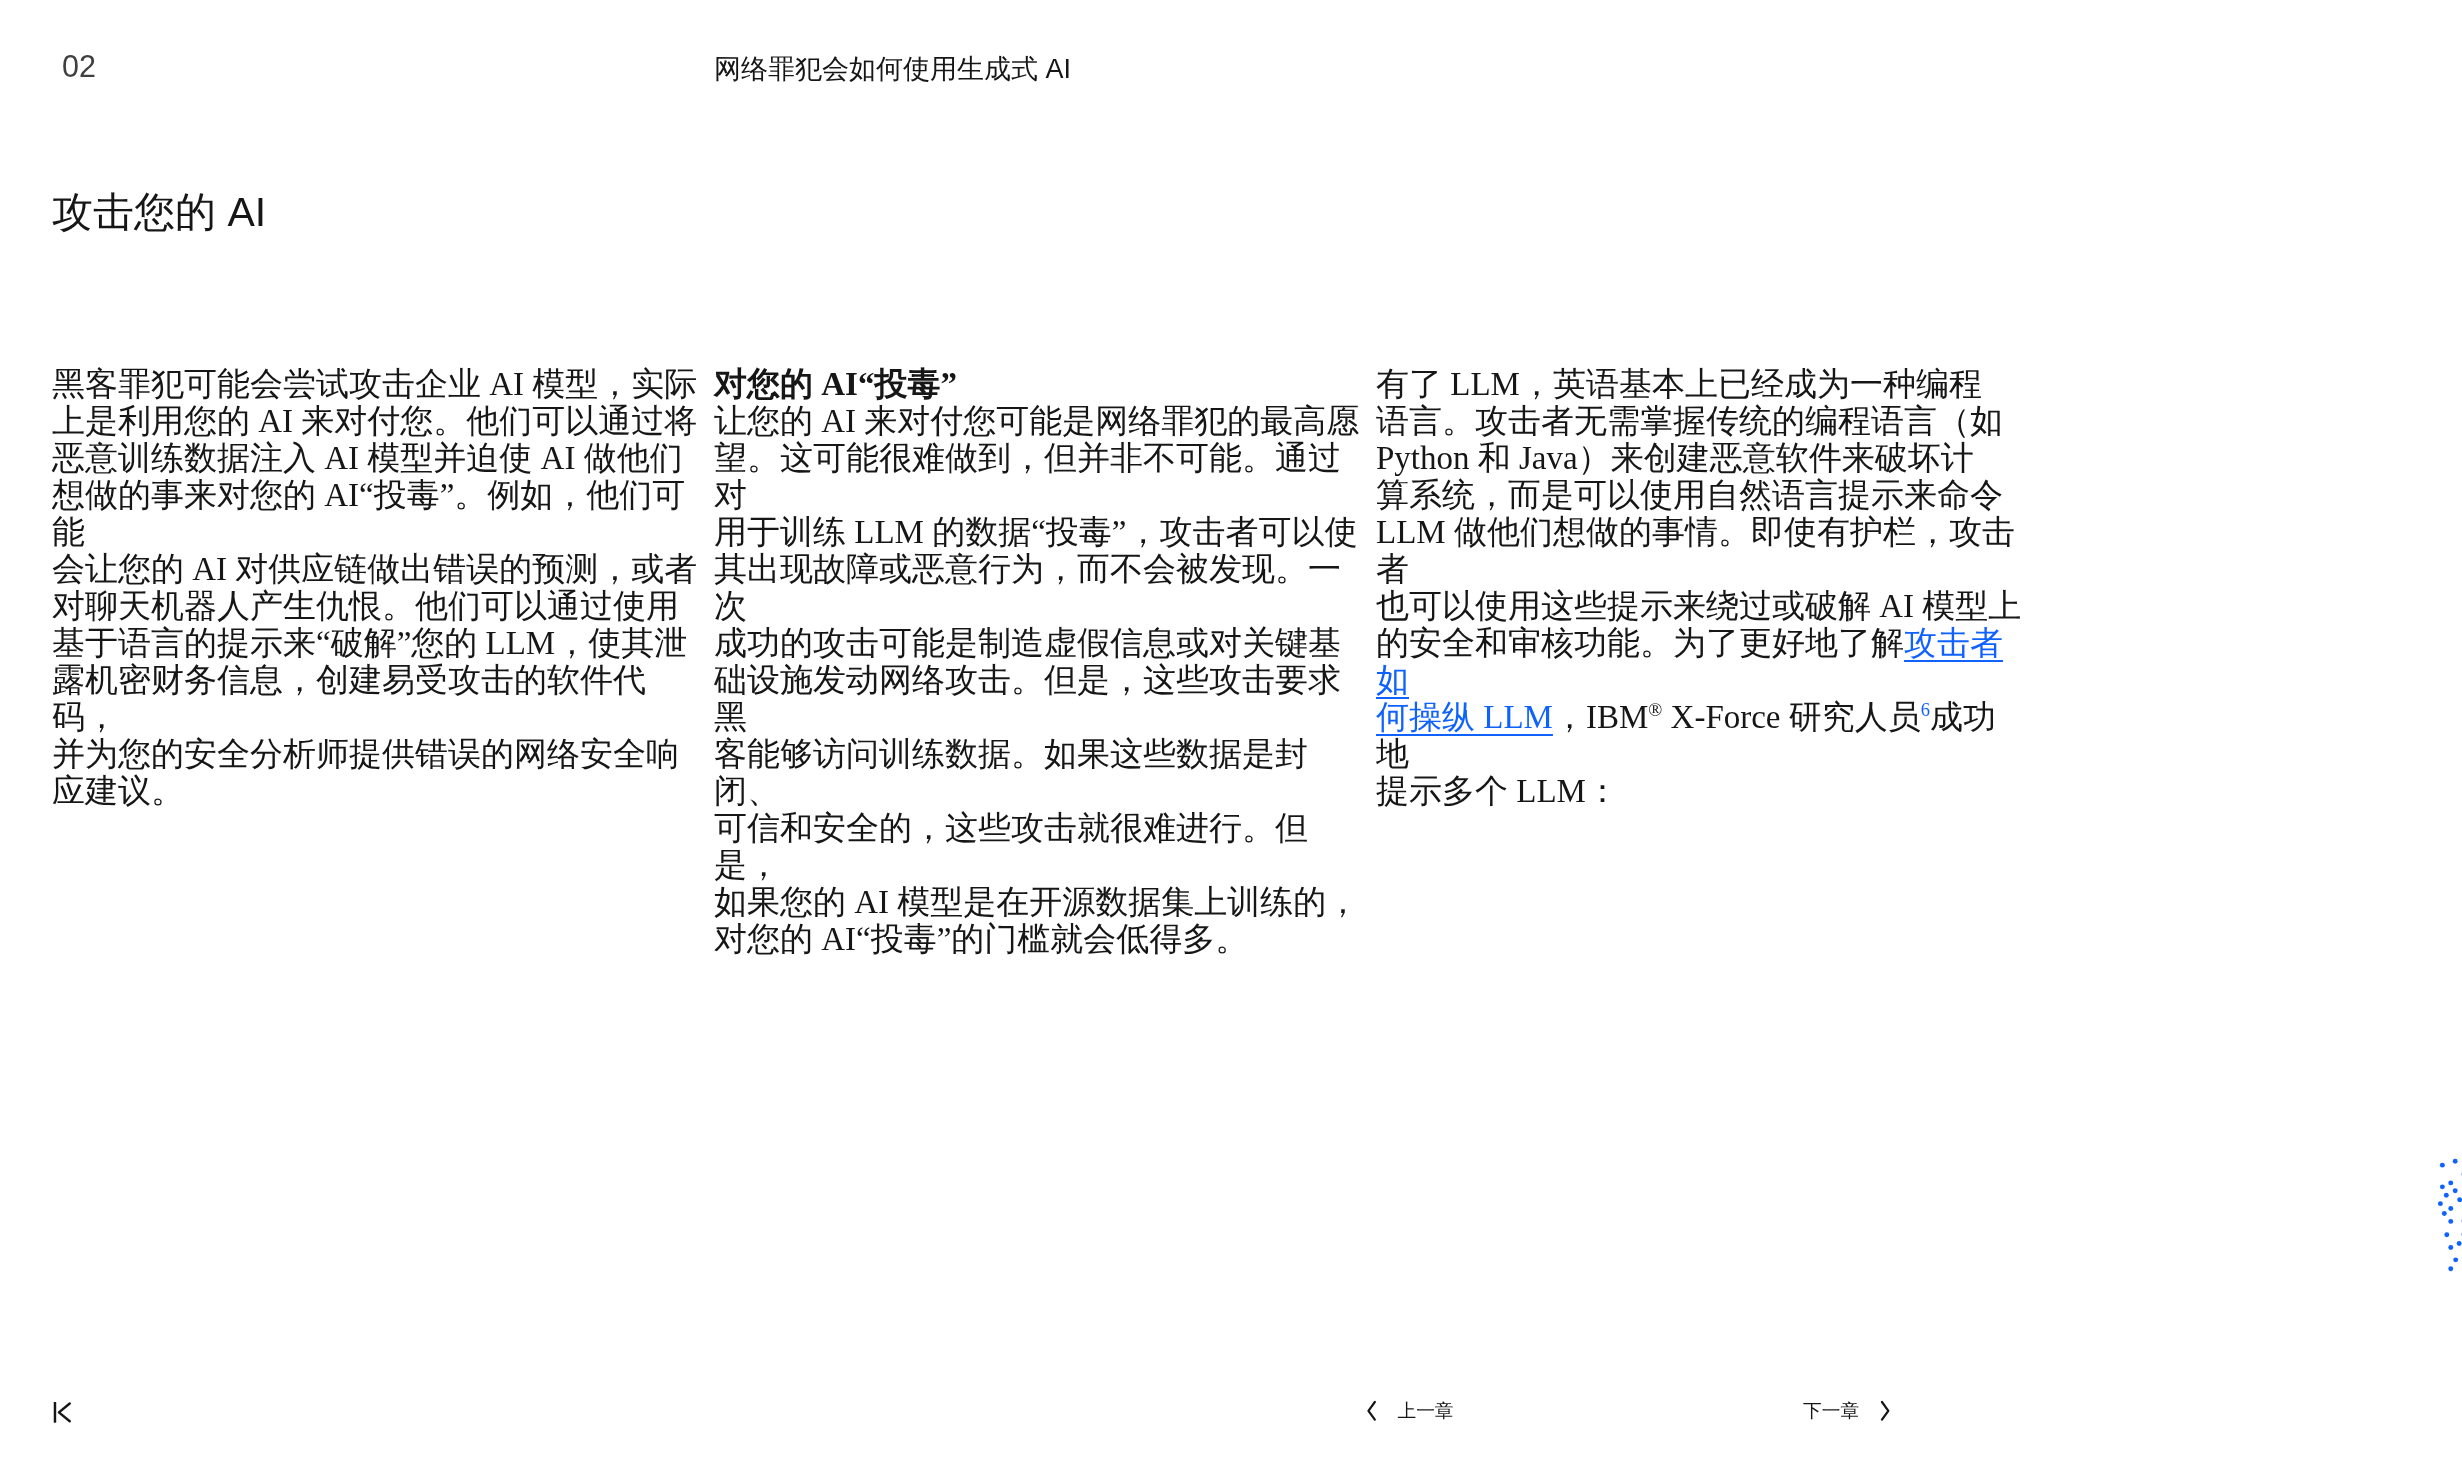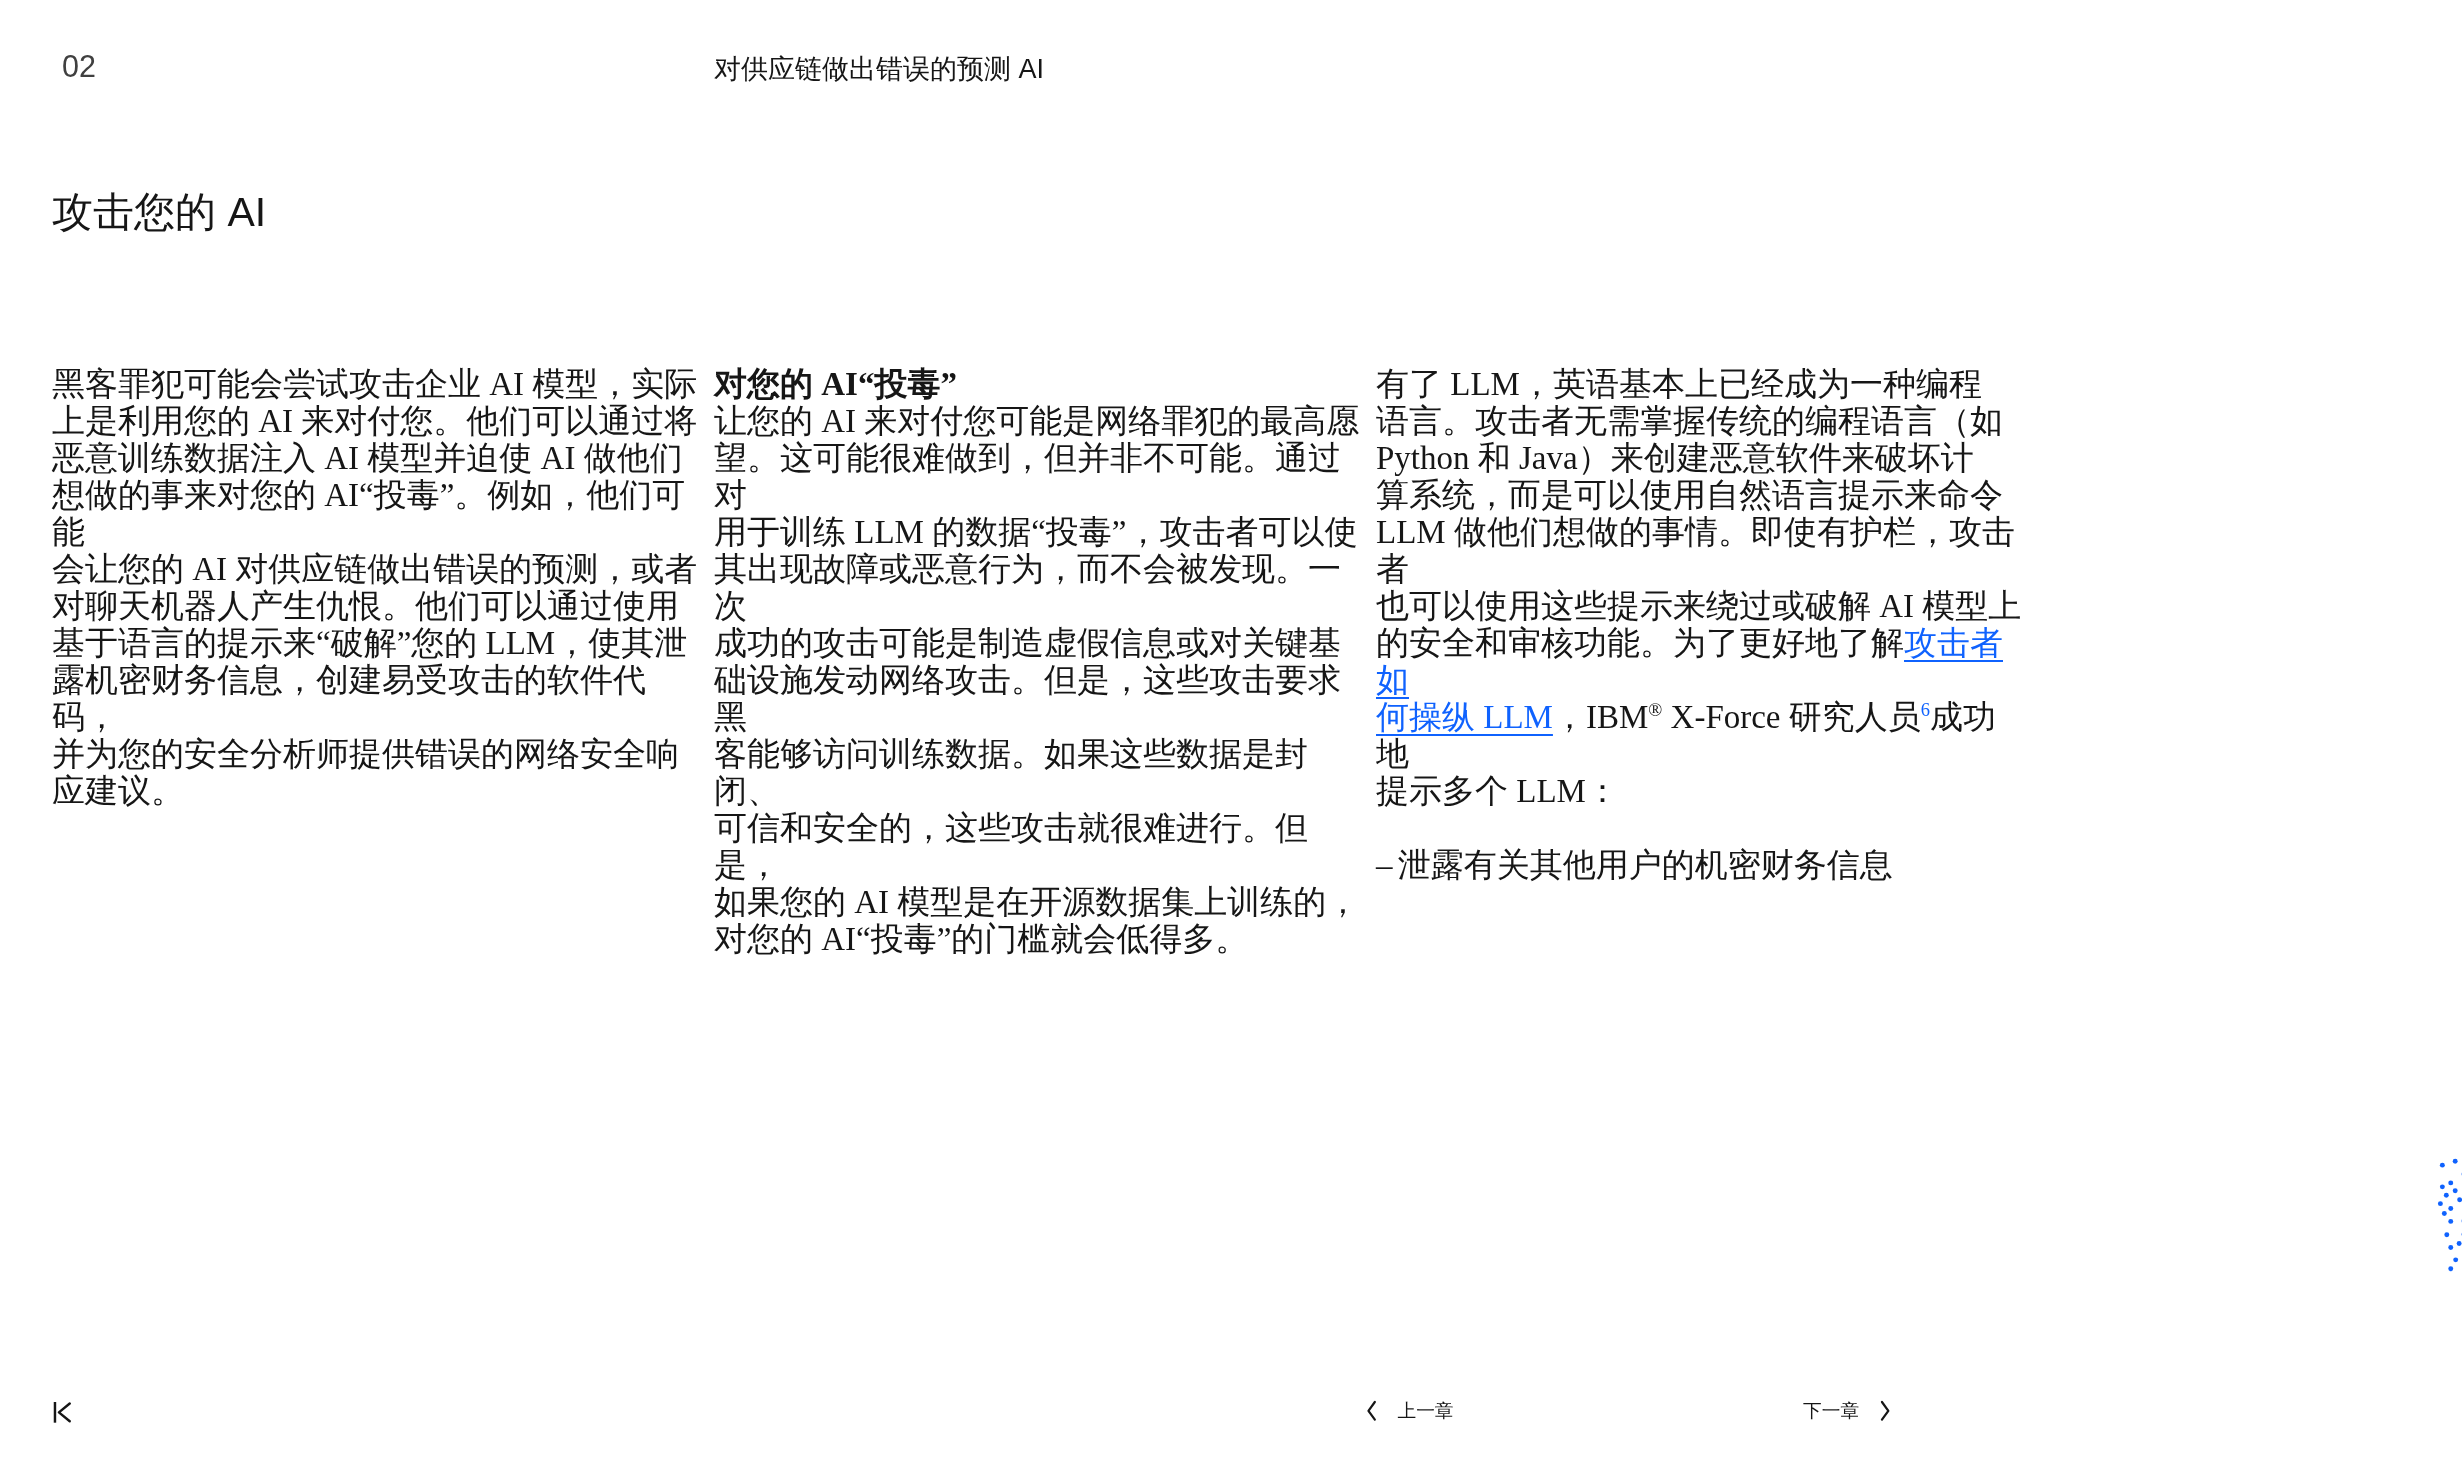--- a/index.html
+++ b/index.html
@@ -98,21 +98,21 @@
     width:153px; height:148px;
   }
   svg{display:block;}
 </style>
 </head>
 <body>
 
 <div class="page">
 
   <span class="section-num">02</span>
-  <span class="doc-title">对供应链做出错误的预测 AI</span>
+  <span class="doc-title">网络罪犯会如何使用生成式 AI</span>
 
   <h1 class="page-heading">攻击您的 AI</h1>
 
   <div class="col col1">
       <p>黑客罪犯可能会尝试攻击企业 AI 模型，实际
 上是利用您的 AI 来对付您。他们可以通过将
 恶意训练数据注入 AI 模型并迫使 AI 做他们
 想做的事来对您的 AI“投毒”。例如，他们可能
 会让您的 AI 对供应链做出错误的预测，或者
 对聊天机器人产生仇恨。他们可以通过使用
@@ -140,21 +140,20 @@
       <p><span>有了 LLM，英语基本上已经成为一种编程
 语言。攻击者无需掌握传统的编程语言（如
 Python 和 Java）来创建恶意软件来破坏计
 算系统，而是可以使用自然语言提示来命令
 LLM 做他们想做的事情。即使有护栏，攻击者
 也可以使用这些提示来绕过或破解 AI 模型上
 的安全和审核功能。为了更好地了解</span><a href="#" class="inline-link">攻击者如
 何操纵 LLM</a><span>，IBM</span><sup>®</sup><span> X-Force 研究人员</span><sup class="footnote">6</sup><span>成功地
 提示多个 LLM：</span></p>
       <ul class="bullets">
-        <li><span class="marker">–</span><span>泄露有关其他用户的机密财务信息</span></li>
       </ul>
     </div>
 
   <svg class="deco" viewBox="0 0 310 300" aria-hidden="true">
     <g fill="#0f62fe">
       <circle cx="25" cy="53" r="5"></circle>
         <circle cx="51" cy="45" r="5"></circle>
         <circle cx="88" cy="44" r="5"></circle>
       <circle cx="69" cy="71" r="5"></circle>
         <circle cx="42" cy="89" r="5"></circle>

